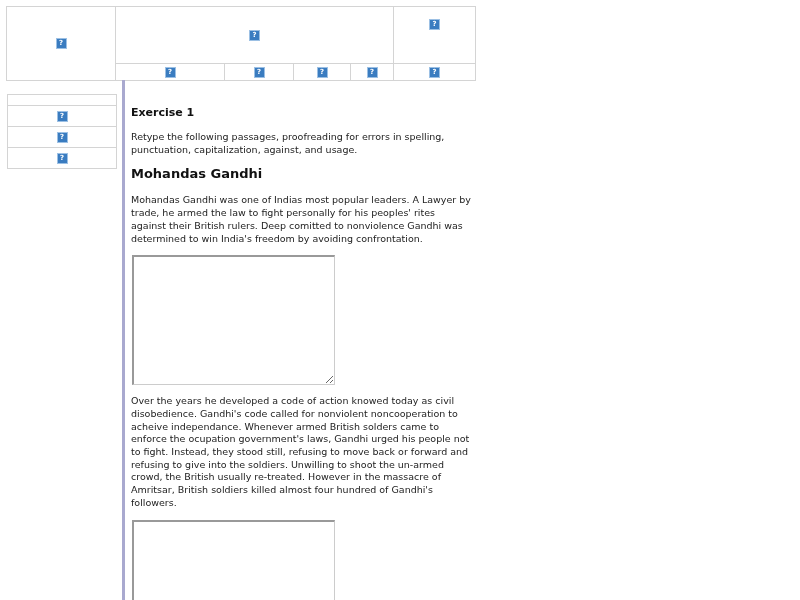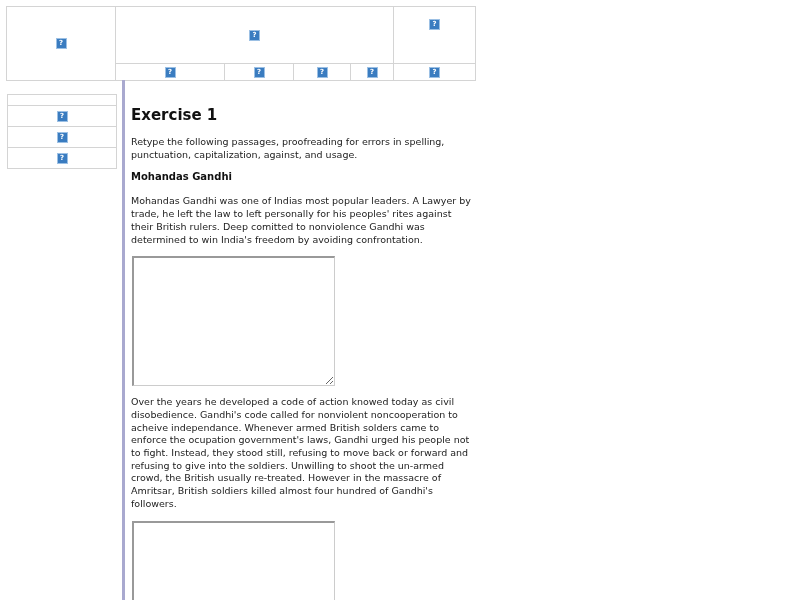--- a/index.html
+++ b/index.html
@@ -1,23 +1,23 @@
 <!DOCTYPE html>
 <html><head>
 <meta charset="utf-8">
 <style>
   html,body{margin:0;padding:0;background:#fff;width:800px;height:600px;overflow:hidden;}
   body{font-family:"DejaVu Sans","Liberation Sans",sans-serif;font-size:9.5px;color:#222;position:relative;}
   .cell{position:absolute;box-sizing:border-box;border:1px solid #d4d4d4;display:flex;align-items:center;justify-content:center;background:#fff;}
   .broken{width:11px;height:11px;background:#3a7cc0;border:1px solid #9cc0e4;box-sizing:border-box;display:flex;align-items:center;justify-content:center;color:#fff;font-size:7px;font-weight:bold;line-height:1;font-family:"DejaVu Sans",sans-serif;}
   .vline{position:absolute;left:122px;top:80px;width:3px;height:520px;background:#a9a9cf;}
   .content{position:absolute;left:131px;top:100px;width:340px;}
-  h1{font-size:15px;font-weight:bold;margin:6px 0 12px 0;color:#111;}
+  h1{font-size:11px;font-weight:bold;margin:6px 0 12px 0;color:#111;}
   p{margin:0 0 10px 0;line-height:12.7px;}
-  h2{font-size:10px;font-weight:bold;margin:0 0 13px 0;color:#111;}
+  h2{font-size:13px;font-weight:bold;margin:0 0 13px 0;color:#111;}
   textarea{display:block;width:203px;height:130px;box-sizing:border-box;border:1px solid #ccc;border-top:2px solid #999;border-left:2px solid #999;resize:both;margin:4px 0 10px 1px;font-family:"DejaVu Sans Mono",monospace;}
 </style>
 </head>
 <body>
 
 <div class="cell" style="left:6px;top:6px;width:110px;height:75px;">
   <div class="broken">?</div>
 </div>
 <div class="cell" style="left:115px;top:6px;width:279px;height:58px;">
   <div class="broken">?</div>
@@ -53,17 +53,17 @@
 <div class="cell" style="left:7px;top:147px;width:110px;height:22px;">
   <div class="broken">?</div>
 </div>
 
 <div class="vline"></div>
 
 <div class="content">
   <h1>Exercise 1</h1>
   <p>Retype the following passages, proofreading for errors in spelling, punctuation, capitalization, against, and usage.</p>
   <h2>Mohandas Gandhi</h2>
-  <p>Mohandas Gandhi was one of Indias most popular leaders. A Lawyer by trade, he left the law to left personally for his peoples' rites against their British rulers. Deep comitted to nonviolence Gandhi was determined to win India's freedom by avoiding confrontation.</p>
+  <p>Mohandas Gandhi was one of Indias most popular leaders. A Lawyer by trade, he armed the law to fight personally for his peoples' rites against their British rulers. Deep comitted to nonviolence Gandhi was determined to win India's freedom by avoiding confrontation.</p>
   <textarea style=""></textarea>
   <p>Over the years he developed a code of action knowed today as civil disobedience. Gandhi's code called for nonviolent noncooperation to acheive independance. Whenever armed British solders came to enforce the ocupation government's laws, Gandhi urged his people not to fight. Instead, they stood still, refusing to move back or forward and refusing to give into the soldiers. Unwilling to shoot the un-armed crowd, the British usually re-treated. However in the massacre of Amritsar, British soldiers killed almost four hundred of Gandhi's followers.</p>
   <textarea style=""></textarea>
 </div>
 
 </body></html>

